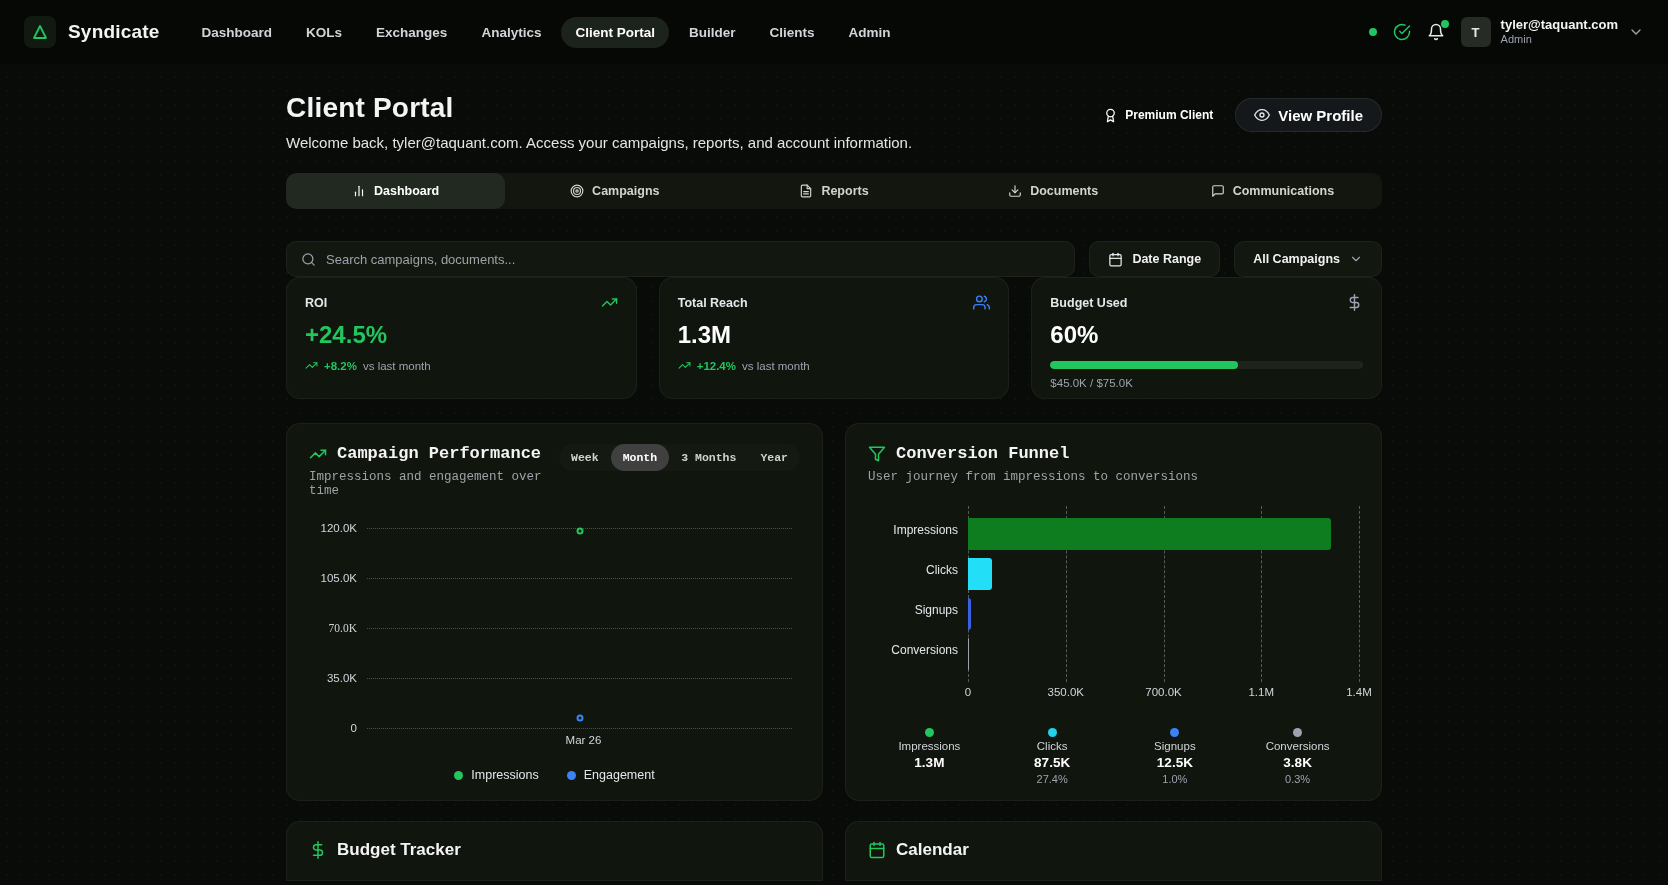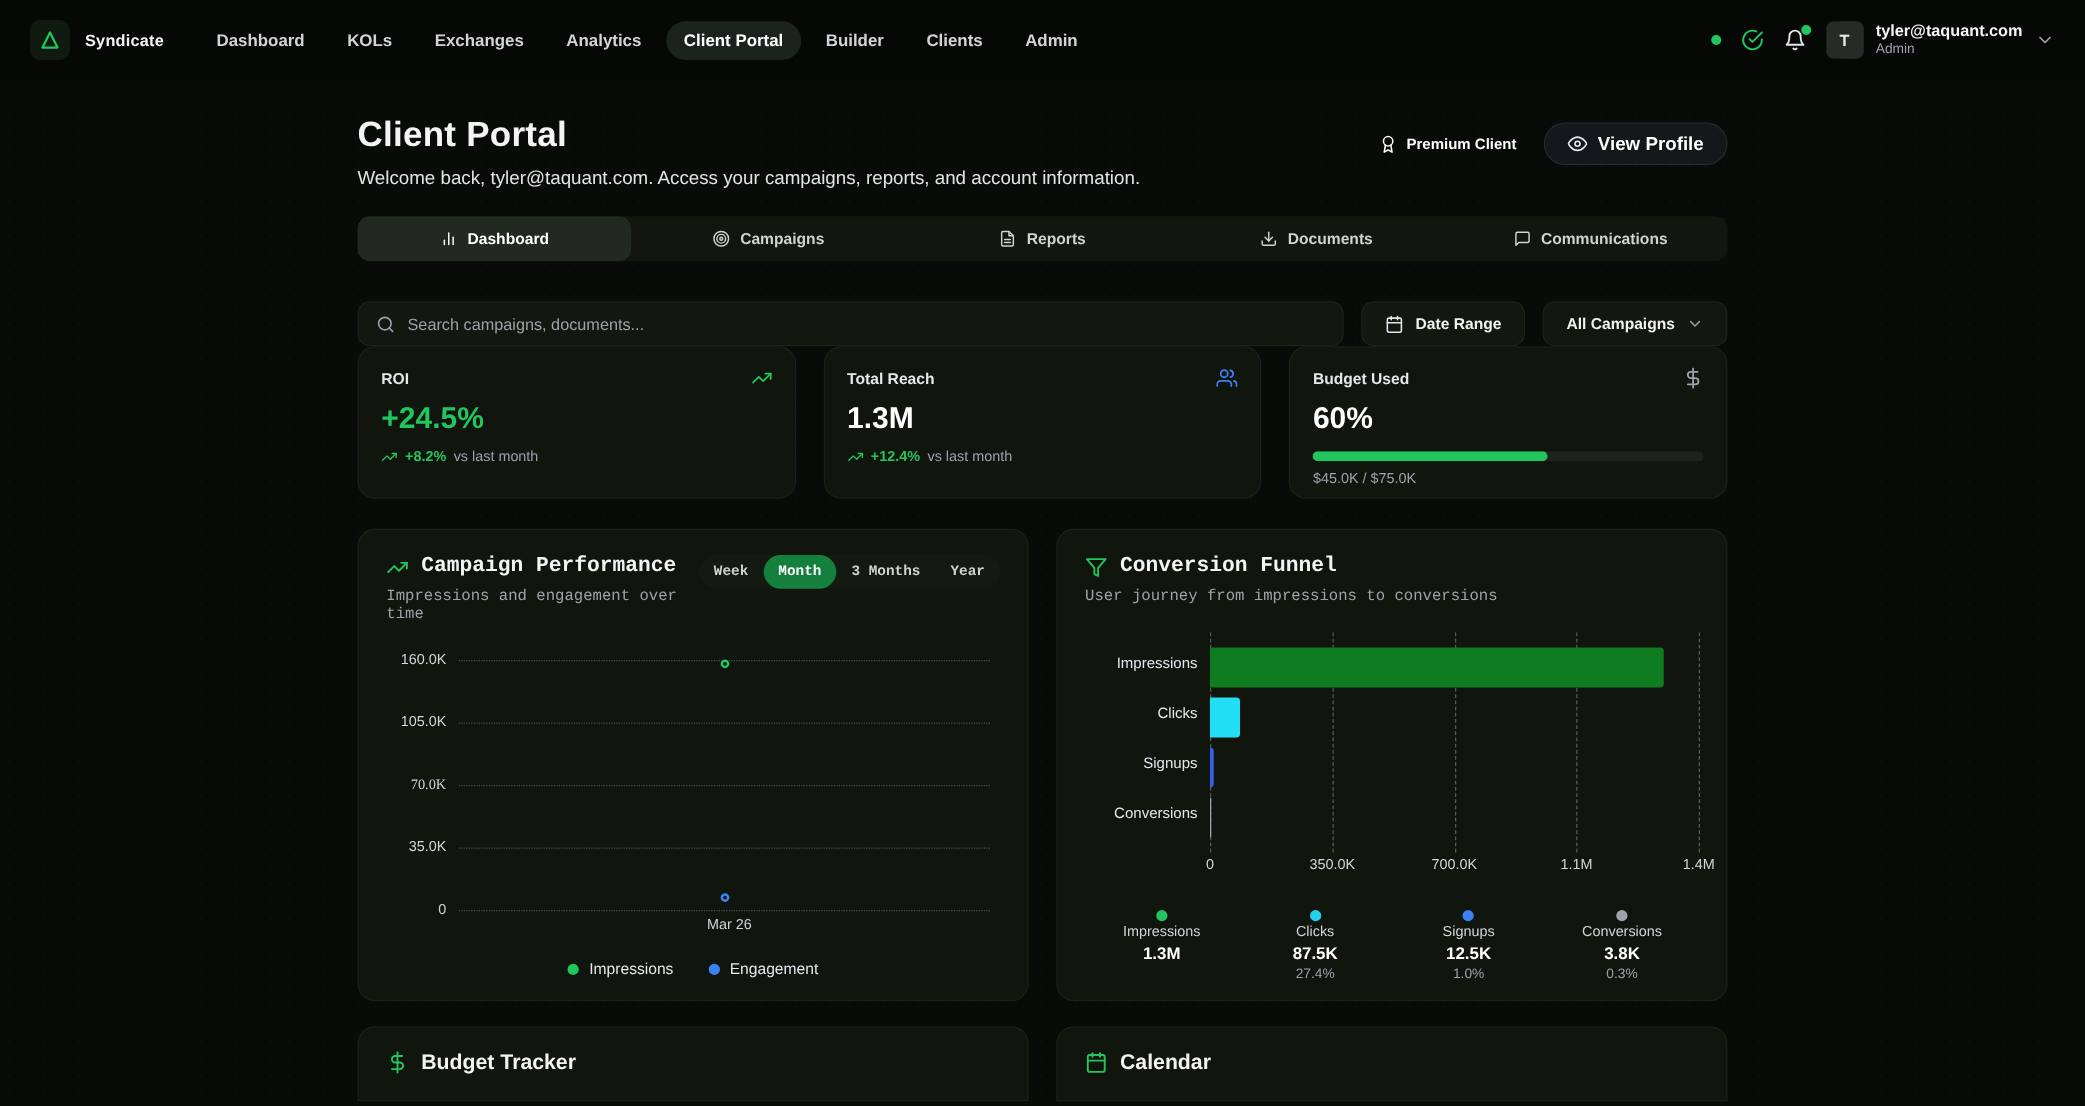--- a/index.html
+++ b/index.html
@@ -13,21 +13,21 @@
   }
   .ico { display:inline-block; vertical-align:middle; flex:none; }
   .ico svg { display:block; width:100%; height:100%; }
 
   
   .topnav { height:64px; display:flex; align-items:center; padding:0 24px; gap:28px;
             background:rgba(5,7,5,0.7); }
   .brand { display:flex; align-items:center; gap:12px; }
   .brand-logo { width:32px; height:32px; border-radius:8px; background:#101a10;
                 display:flex; align-items:center; justify-content:center; }
-  .brand-name { font-size:13px; font-weight:700; letter-spacing:.2px; }
+  .brand-name { font-size:19px; font-weight:700; letter-spacing:.2px; }
   .nav-links { display:flex; align-items:center; gap:6px; }
   .nav-link { font-size:13.5px; font-weight:600; color:#d4d4d8; padding:8px 14px;
               border-radius:18px; cursor:pointer; white-space:nowrap; }
   .nav-link.active { background:#1c231c; color:#ffffff; }
   .nav-right { margin-left:auto; display:flex; align-items:center; gap:16px; }
   .status-dot { width:8px; height:8px; border-radius:50%; background:#22c55e; }
   .bell-wrap { position:relative; }
   .bell-badge { position:absolute; top:-3px; right:-4px; width:8px; height:8px;
                 border-radius:50%; background:#22c55e; }
   .avatar { width:30px; height:30px; border-radius:6px; background:#262b26; color:#e5e7eb;
@@ -87,21 +87,21 @@
   
   .charts-row { margin-top:24px; display:flex; gap:22px; }
   .chart-card { flex:1; background:#10150e; border:1px solid rgba(255,255,255,0.05);
                 border-radius:14px; padding:20px 22px; height:378px; }
   .card-head { display:flex; justify-content:space-between; align-items:flex-start;font-family:Liberation Mono, monospace; }
   .card-title { display:flex; align-items:center; gap:10px; font-size:17px; font-weight:700; }
   .card-title .ico { width:18px; height:18px; color:#22c55e; }
   .card-sub { margin-top:7px; font-size:12.5px; color:#a1a1aa; }
   .range-group { display:flex; align-items:center; background:#141a12; border-radius:16px;justify-content:space-between; }
   .range-btn { font-size:11.5px; font-weight:600; color:#cfd4cf; padding:7px 12px; border-radius:16px; cursor:pointer; white-space:nowrap; }
-  .range-btn.active { background:#15803d; color:#fff; }
+  .range-btn.active { background:#404040; color:#fff; }
 
   
   .perf-plot { position:relative; margin:30px 8px 0 58px; height:200px; }
   .grid-h { position:absolute; left:0; right:0; border-top:1px dotted #4a514a; }
   .grid-h .ytick { position:absolute; right:calc(100% + 10px); top:-7px; font-size:11.5px; color:#d1d5db; white-space:nowrap; }
   .pt { position:absolute; left:50%; width:7px; height:7px; border-radius:50%;
         background:#10150e; border:2px solid #fff; transform:translate(-50%,50%); }
   .xlabel-row { position:relative; margin-left:58px; height:18px; margin-top:6px; }
   .xlabel { position:absolute; left:50%; transform:translateX(-50%); font-size:11.5px; color:#d1d5db; }
   .legend { margin-top:16px; display:flex; justify-content:center; gap:28px; }
@@ -384,21 +384,21 @@
         <div class="range-group">
           <span class="range-btn">Week</span>
           <span class="range-btn active">Month</span>
           <span class="range-btn">3 Months</span>
           <span class="range-btn">Year</span>
         </div>
       </div>
 
       <div class="perf-plot">
         <div class="grid-h" style="top:0;">
-            <span class="ytick">160.0K</span>
+            <span class="ytick">120.0K</span>
           </div>
         <div class="grid-h" style="top:25%;">
             <span class="ytick">105.0K</span>
           </div>
         <div class="grid-h" style="top:50%;font-family:Liberation Serif, serif;">
             <span class="ytick">70.0K</span>
           </div>
         <div class="grid-h" style="top:75%;">
             <span class="ytick">35.0K</span>
           </div>

